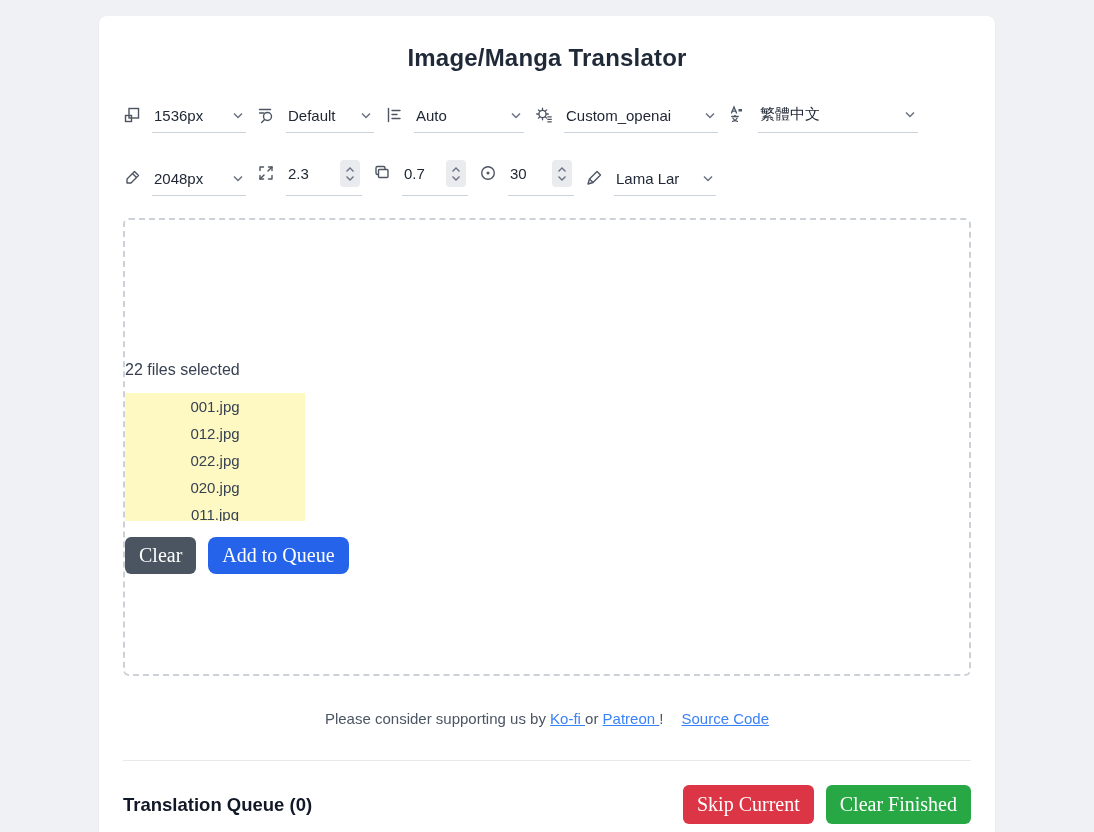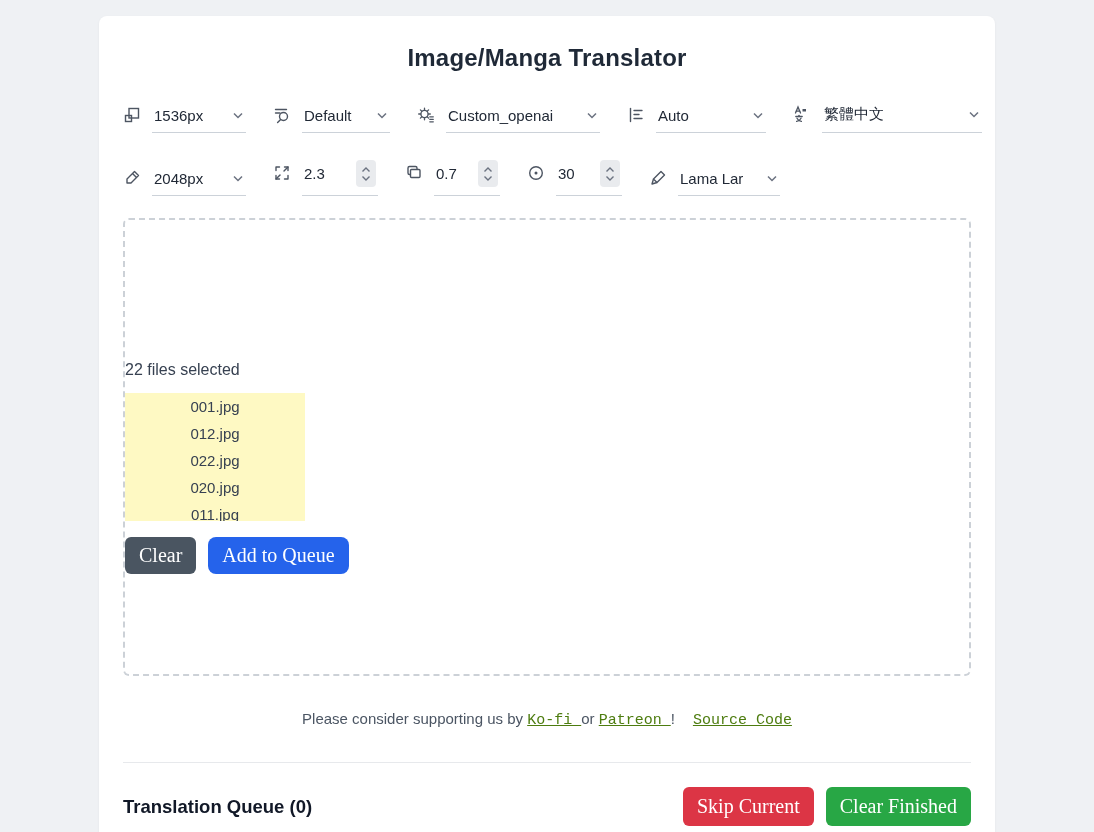--- a/index.html
+++ b/index.html
@@ -22,21 +22,21 @@
     text-align: center;
     font-size: 24px;
     font-weight: 700;
     color: #1f2937;
     margin-bottom: 28px;
     letter-spacing: 0.2px;
   }
   .controls-row {
     display: flex;
     align-items: flex-end;
-    gap: 27px;
+    gap: 11px;
     margin-bottom: 22px;
   }
   .control {
     display: flex;
     align-items: center;
     gap: 11px;
   }
   .control .cicon {
     display: inline-flex;
     flex: none;
@@ -101,21 +101,21 @@
     cursor: pointer;
   }
   .btn-clear { background: #4a5561; }
   .btn-add { background: #2563eb; border-radius: 8px; }
   .support {
     margin-top: 34px;
     text-align: center;
     font-size: 15px;
     color: #4b5563;
   }
-  .support a { color: #4d7c0f; text-decoration: underline; cursor: pointer; font-family: Liberation Mono, monospace; }
+  .support a { color: #3b82f6; text-decoration: underline; cursor: pointer; }
   .support .src { margin-left: 18px; }
   .divider {
     border: none;
     border-top: 1px solid #e7e9ec;
     margin-top: 33px;
   }
   .queue-bar {
     margin-top: 24px;
     display: flex;
     align-items: center;
@@ -168,47 +168,47 @@
         <span class="chev">
             <svg width="12" height="8" viewBox="0 0 12 8" fill="none" stroke="currentColor" stroke-width="1.5">
               <path d="M2 1.5l4 4 4-4"></path>
             </svg>
           </span>
       </div>
     </div>
 
     <div class="control">
       <span class="cicon">
-        <svg width="18" height="18" viewBox="0 0 18 18" fill="none" stroke="currentColor" stroke-width="1.3" stroke-linecap="round">
-            <circle cx="7.5" cy="8" r="3.6"></circle>
-            <path d="M7.5 2.2v2M7.5 11.8v2M1.7 8h2M11.3 8h2M3.4 3.9l1.4 1.4M10.2 10.7l1.4 1.4M3.4 12.1l1.4-1.4M10.2 5.3l1.4-1.4"></path>
-            <path d="M12.8 10.8h3.5M12.8 13.3h3.5M12.8 15.8h3.5"></path>
-          </svg>
-      </span>
-      <div class="field w4">
-        <span>Custom_openai</span>
-        <span class="chev">
-            <svg width="12" height="8" viewBox="0 0 12 8" fill="none" stroke="currentColor" stroke-width="1.5">
-              <path d="M2 1.5l4 4 4-4"></path>
-            </svg>
-          </span>
-      </div>
-    </div>
-
-    <div class="control">
-      <span class="cicon">
         <svg width="18" height="18" viewBox="0 0 18 18" fill="none" stroke="currentColor" stroke-width="1.4" stroke-linecap="round">
             <path d="M3.5 2.5v13"></path>
             <path d="M7 4.5h8"></path>
             <path d="M7 8.5h5"></path>
             <path d="M7 12.5h8"></path>
           </svg>
       </span>
       <div class="field w3">
         <span>Auto</span>
+        <span class="chev">
+            <svg width="12" height="8" viewBox="0 0 12 8" fill="none" stroke="currentColor" stroke-width="1.5">
+              <path d="M2 1.5l4 4 4-4"></path>
+            </svg>
+          </span>
+      </div>
+    </div>
+
+    <div class="control">
+      <span class="cicon">
+        <svg width="18" height="18" viewBox="0 0 18 18" fill="none" stroke="currentColor" stroke-width="1.3" stroke-linecap="round">
+            <circle cx="7.5" cy="8" r="3.6"></circle>
+            <path d="M7.5 2.2v2M7.5 11.8v2M1.7 8h2M11.3 8h2M3.4 3.9l1.4 1.4M10.2 10.7l1.4 1.4M3.4 12.1l1.4-1.4M10.2 5.3l1.4-1.4"></path>
+            <path d="M12.8 10.8h3.5M12.8 13.3h3.5M12.8 15.8h3.5"></path>
+          </svg>
+      </span>
+      <div class="field w4">
+        <span>Custom_openai</span>
         <span class="chev">
             <svg width="12" height="8" viewBox="0 0 12 8" fill="none" stroke="currentColor" stroke-width="1.5">
               <path d="M2 1.5l4 4 4-4"></path>
             </svg>
           </span>
       </div>
     </div>
 
     <div class="control">
       <span class="cicon">

